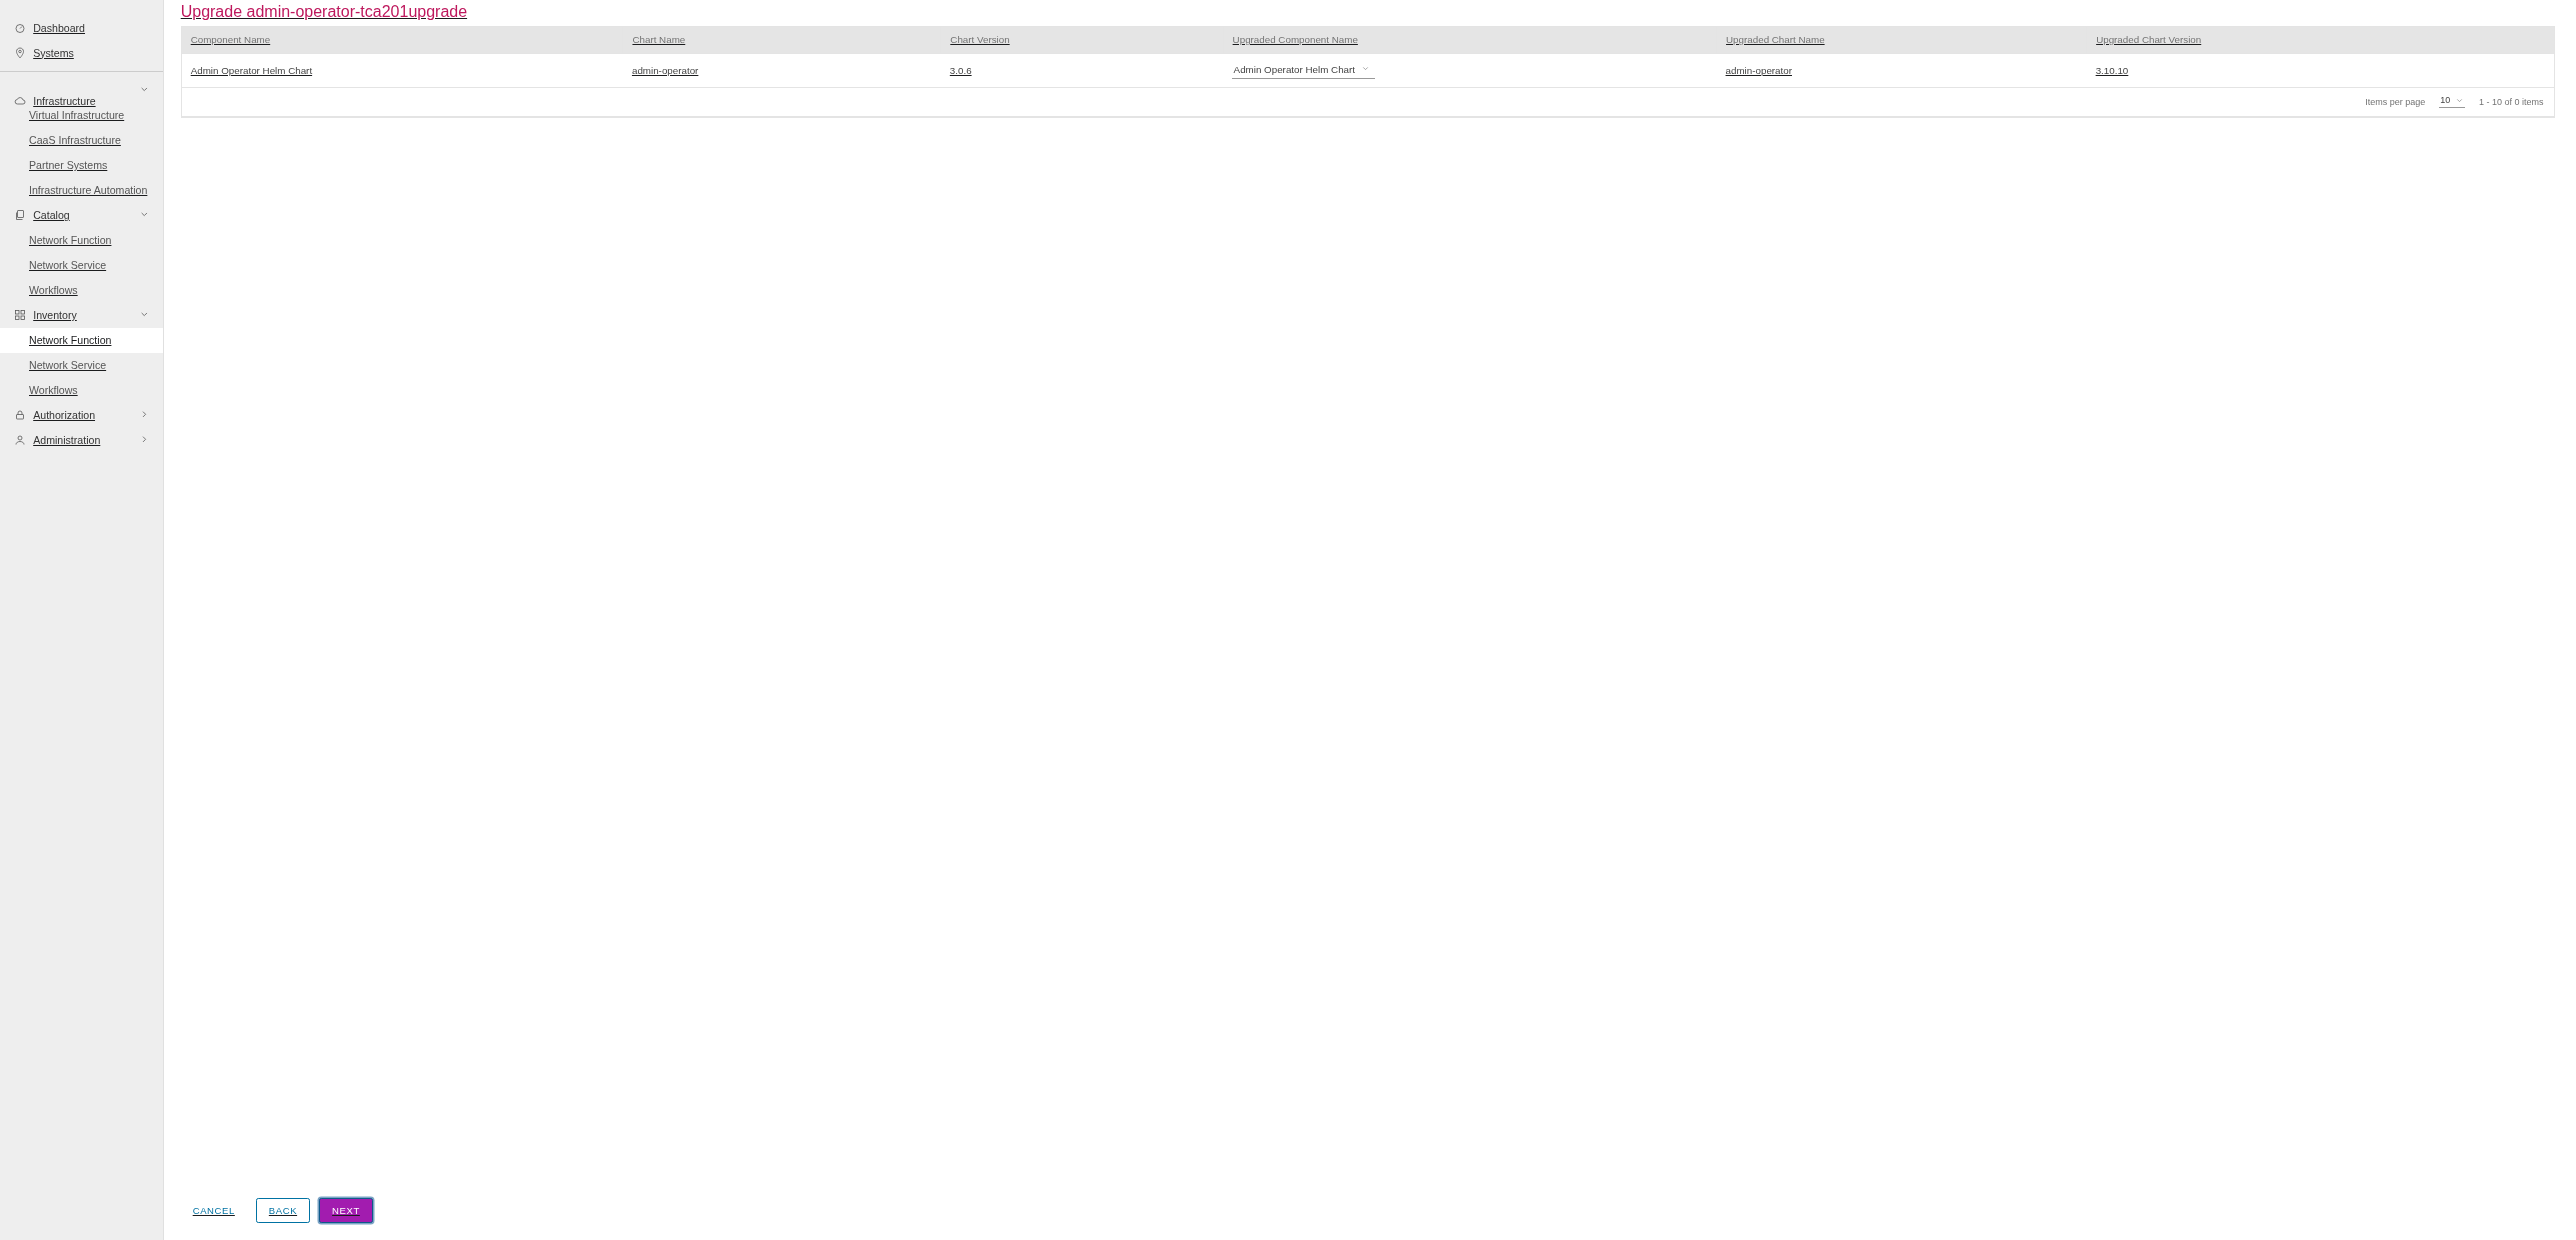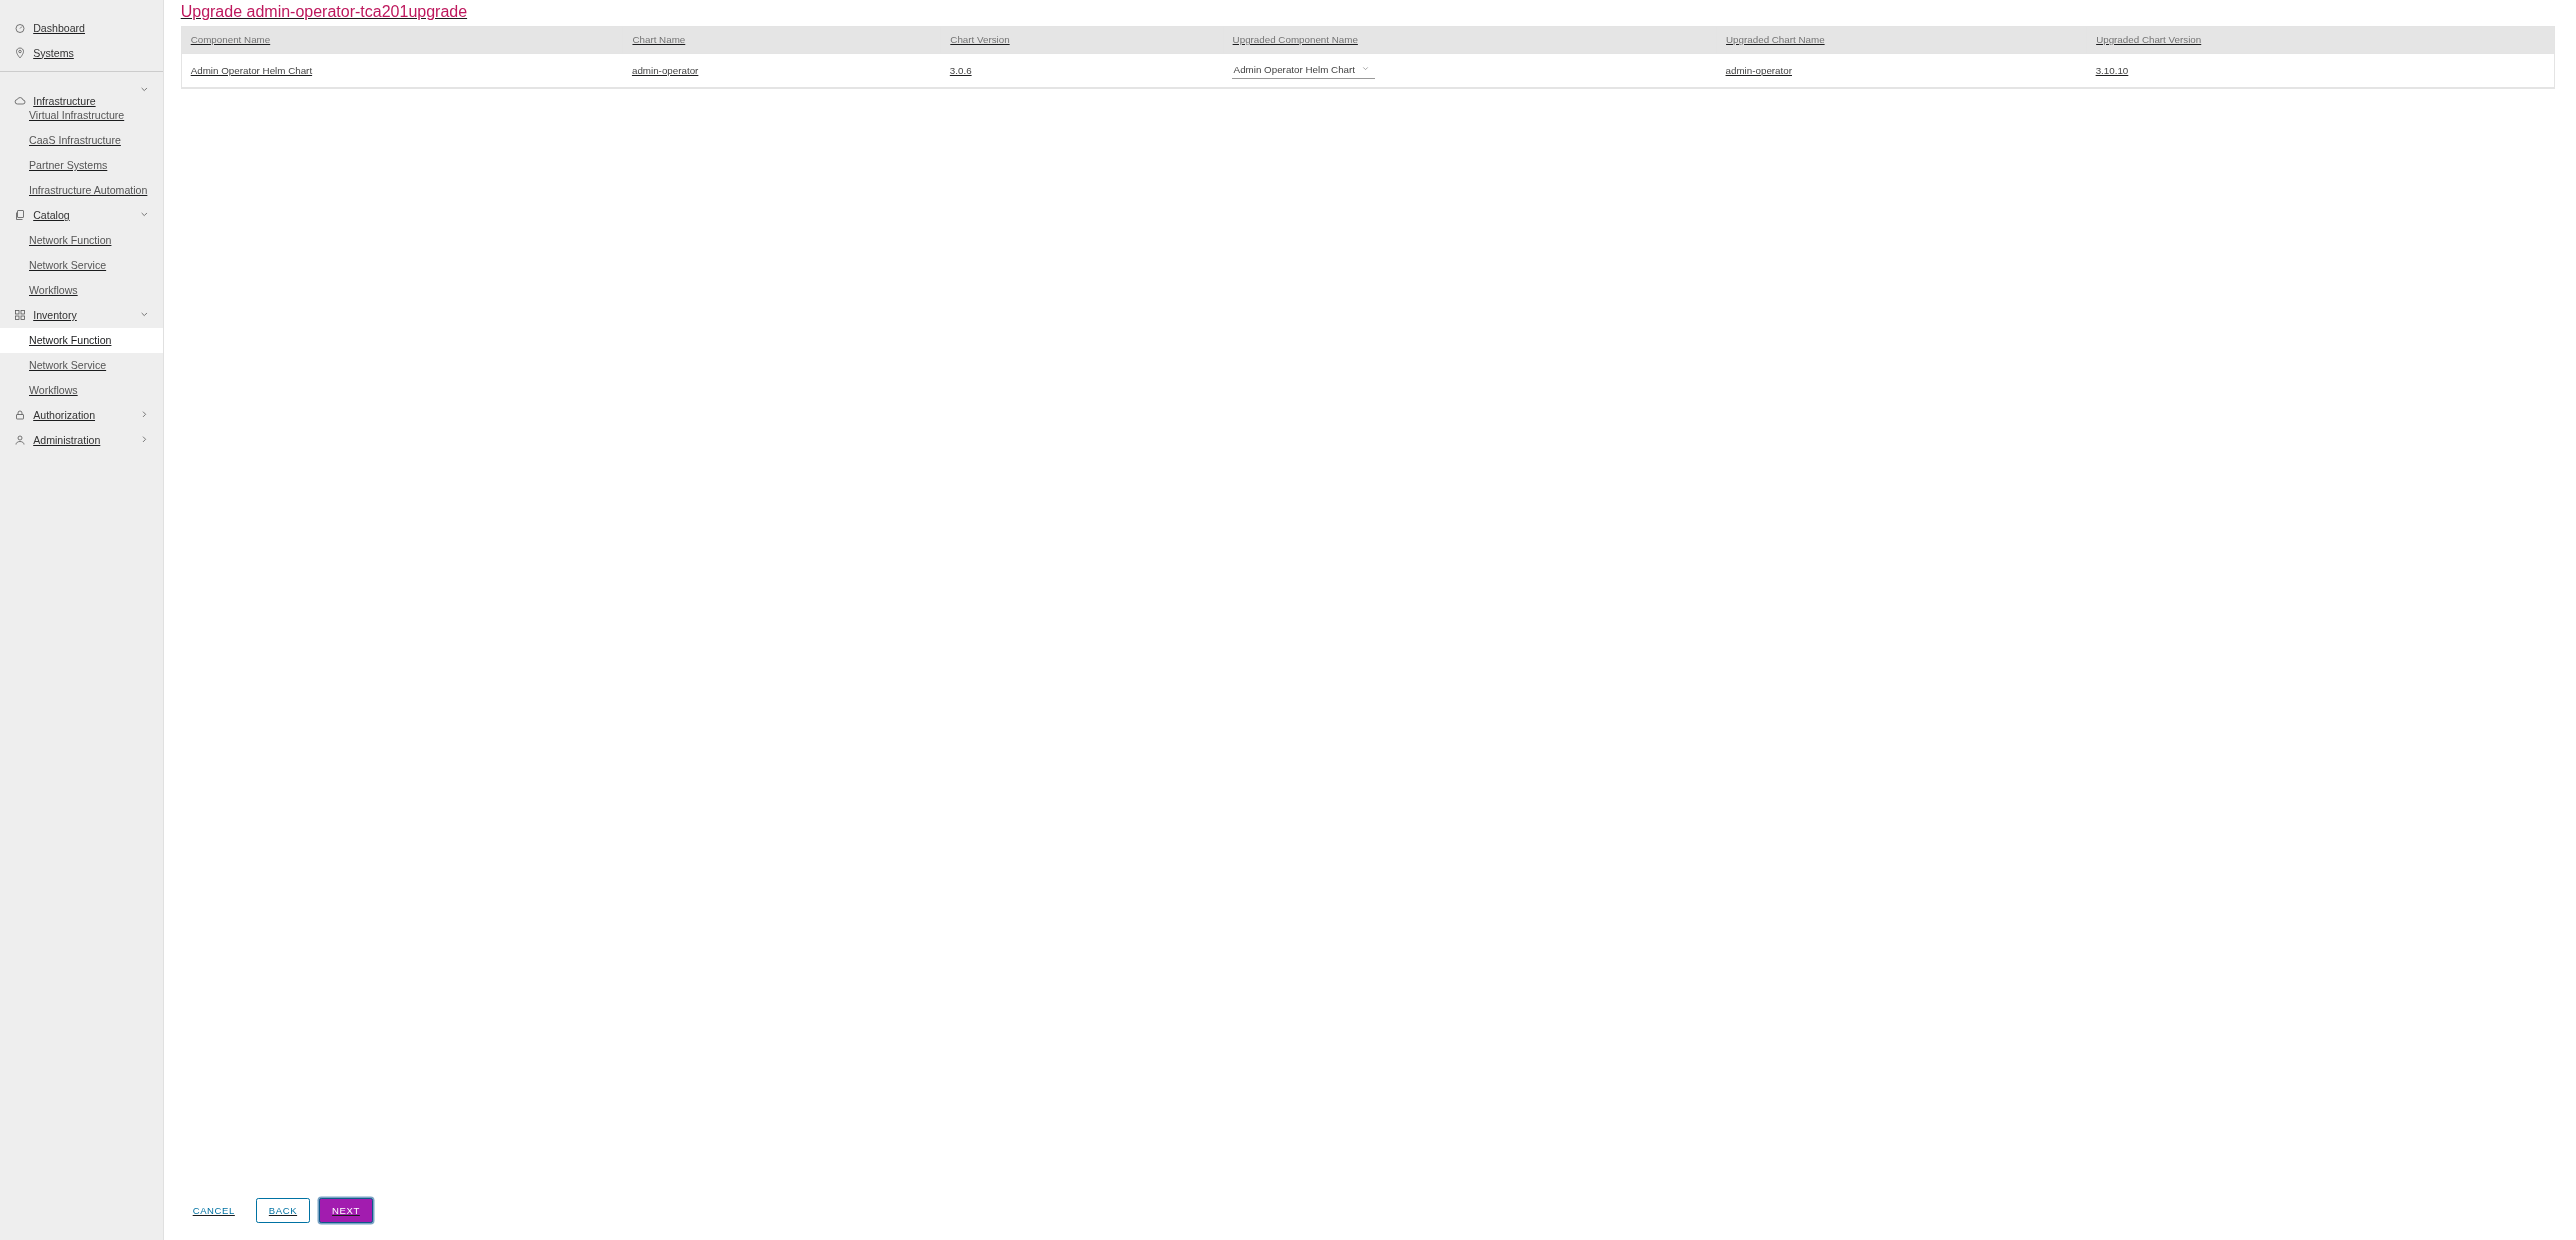--- a/index.html
+++ b/index.html
@@ -403,20 +403,34 @@
                   <span class="caret">
                     <svg viewBox="0 0 24 24" fill="none" stroke="currentColor" stroke-width="2">
                         <path d="M6 9l6 6 6-6"></path>
                       </svg>
                   </span>
                 </span>
               </td>
               <td>admin-operator</td>
               <td>3.10.10</td>
             </tr>
+            <tr class="pagination-row">
+              <td colspan="6">
+                <span class="pagination-inner">
+                  <span>Items per page</span>
+                  <span class="ipp-select">
+                    <span>10</span>
+                    <svg viewBox="0 0 24 24" fill="none" stroke="currentColor" stroke-width="2">
+                        <path d="M6 9l6 6 6-6"></path>
+                      </svg>
+                  </span>
+                  <span>1 - 10 of 0 items</span>
+                </span>
+              </td>
+            </tr>
           </tbody>
         </table>
       </div>
 
     </div>
 
     <div class="footer">
       <button class="btn btn-link">CANCEL</button>
       <button class="btn btn-outline">BACK</button>
       <button class="btn btn-primary">NEXT</button>

